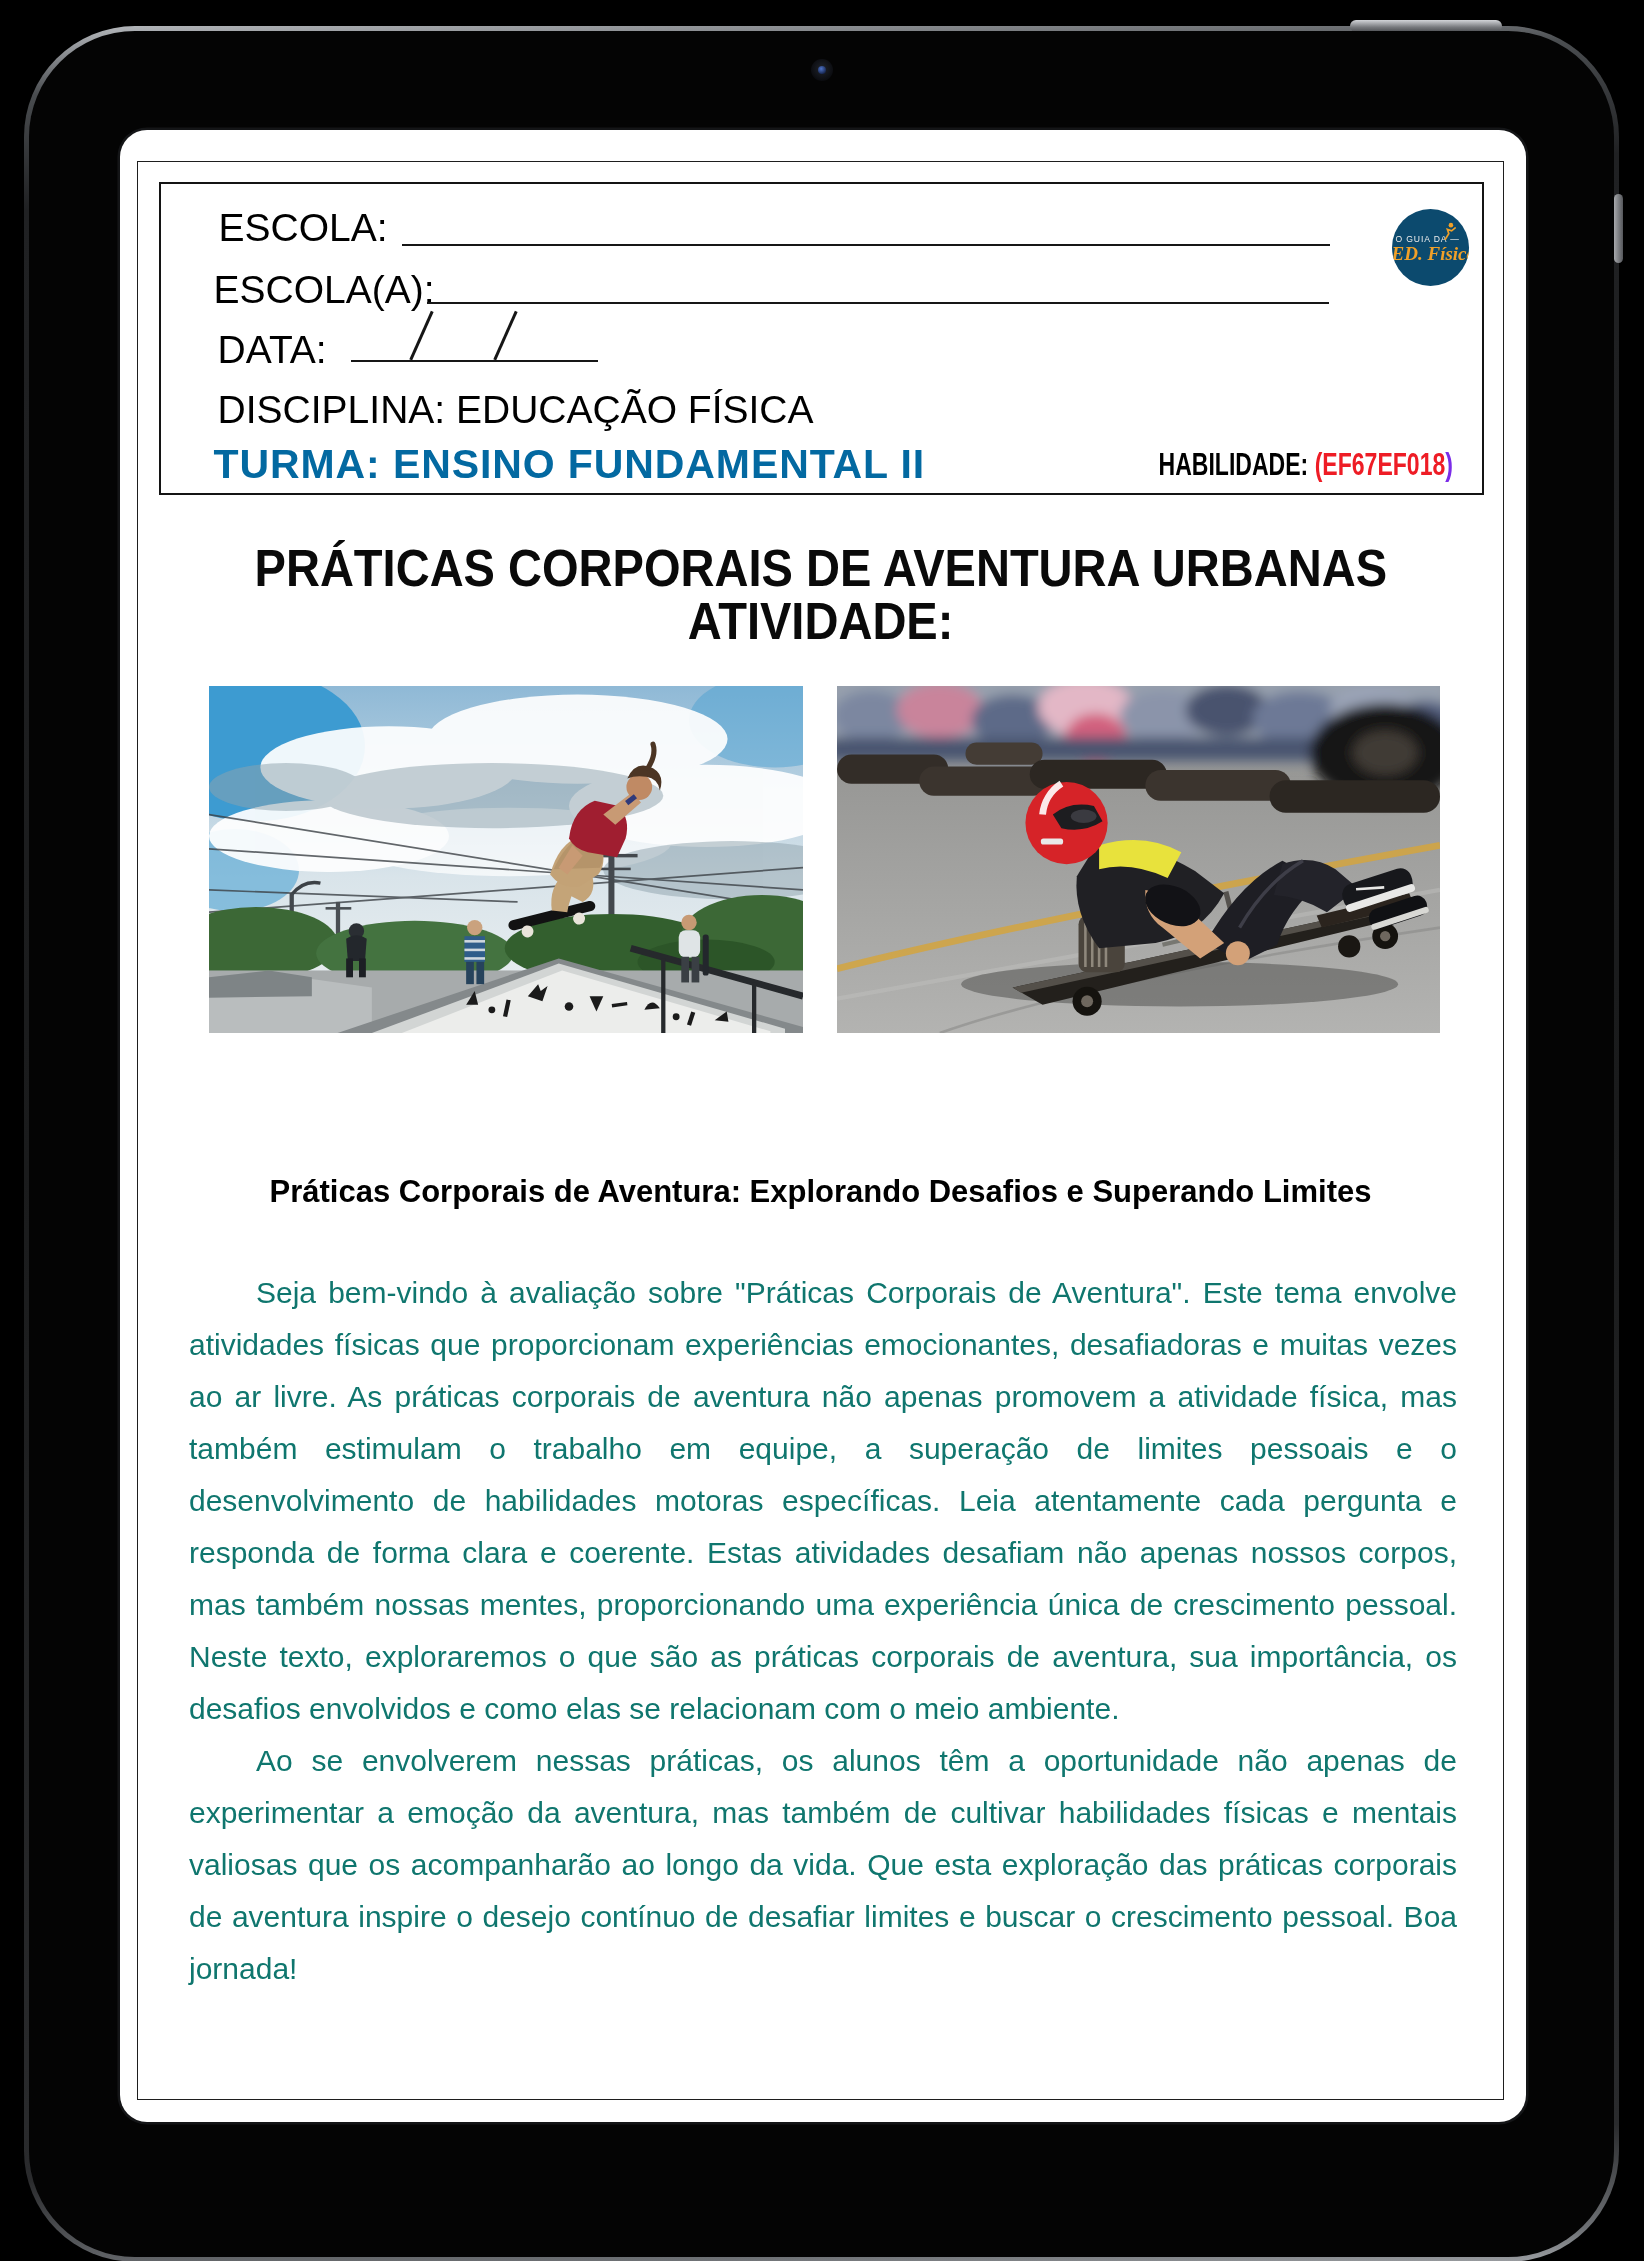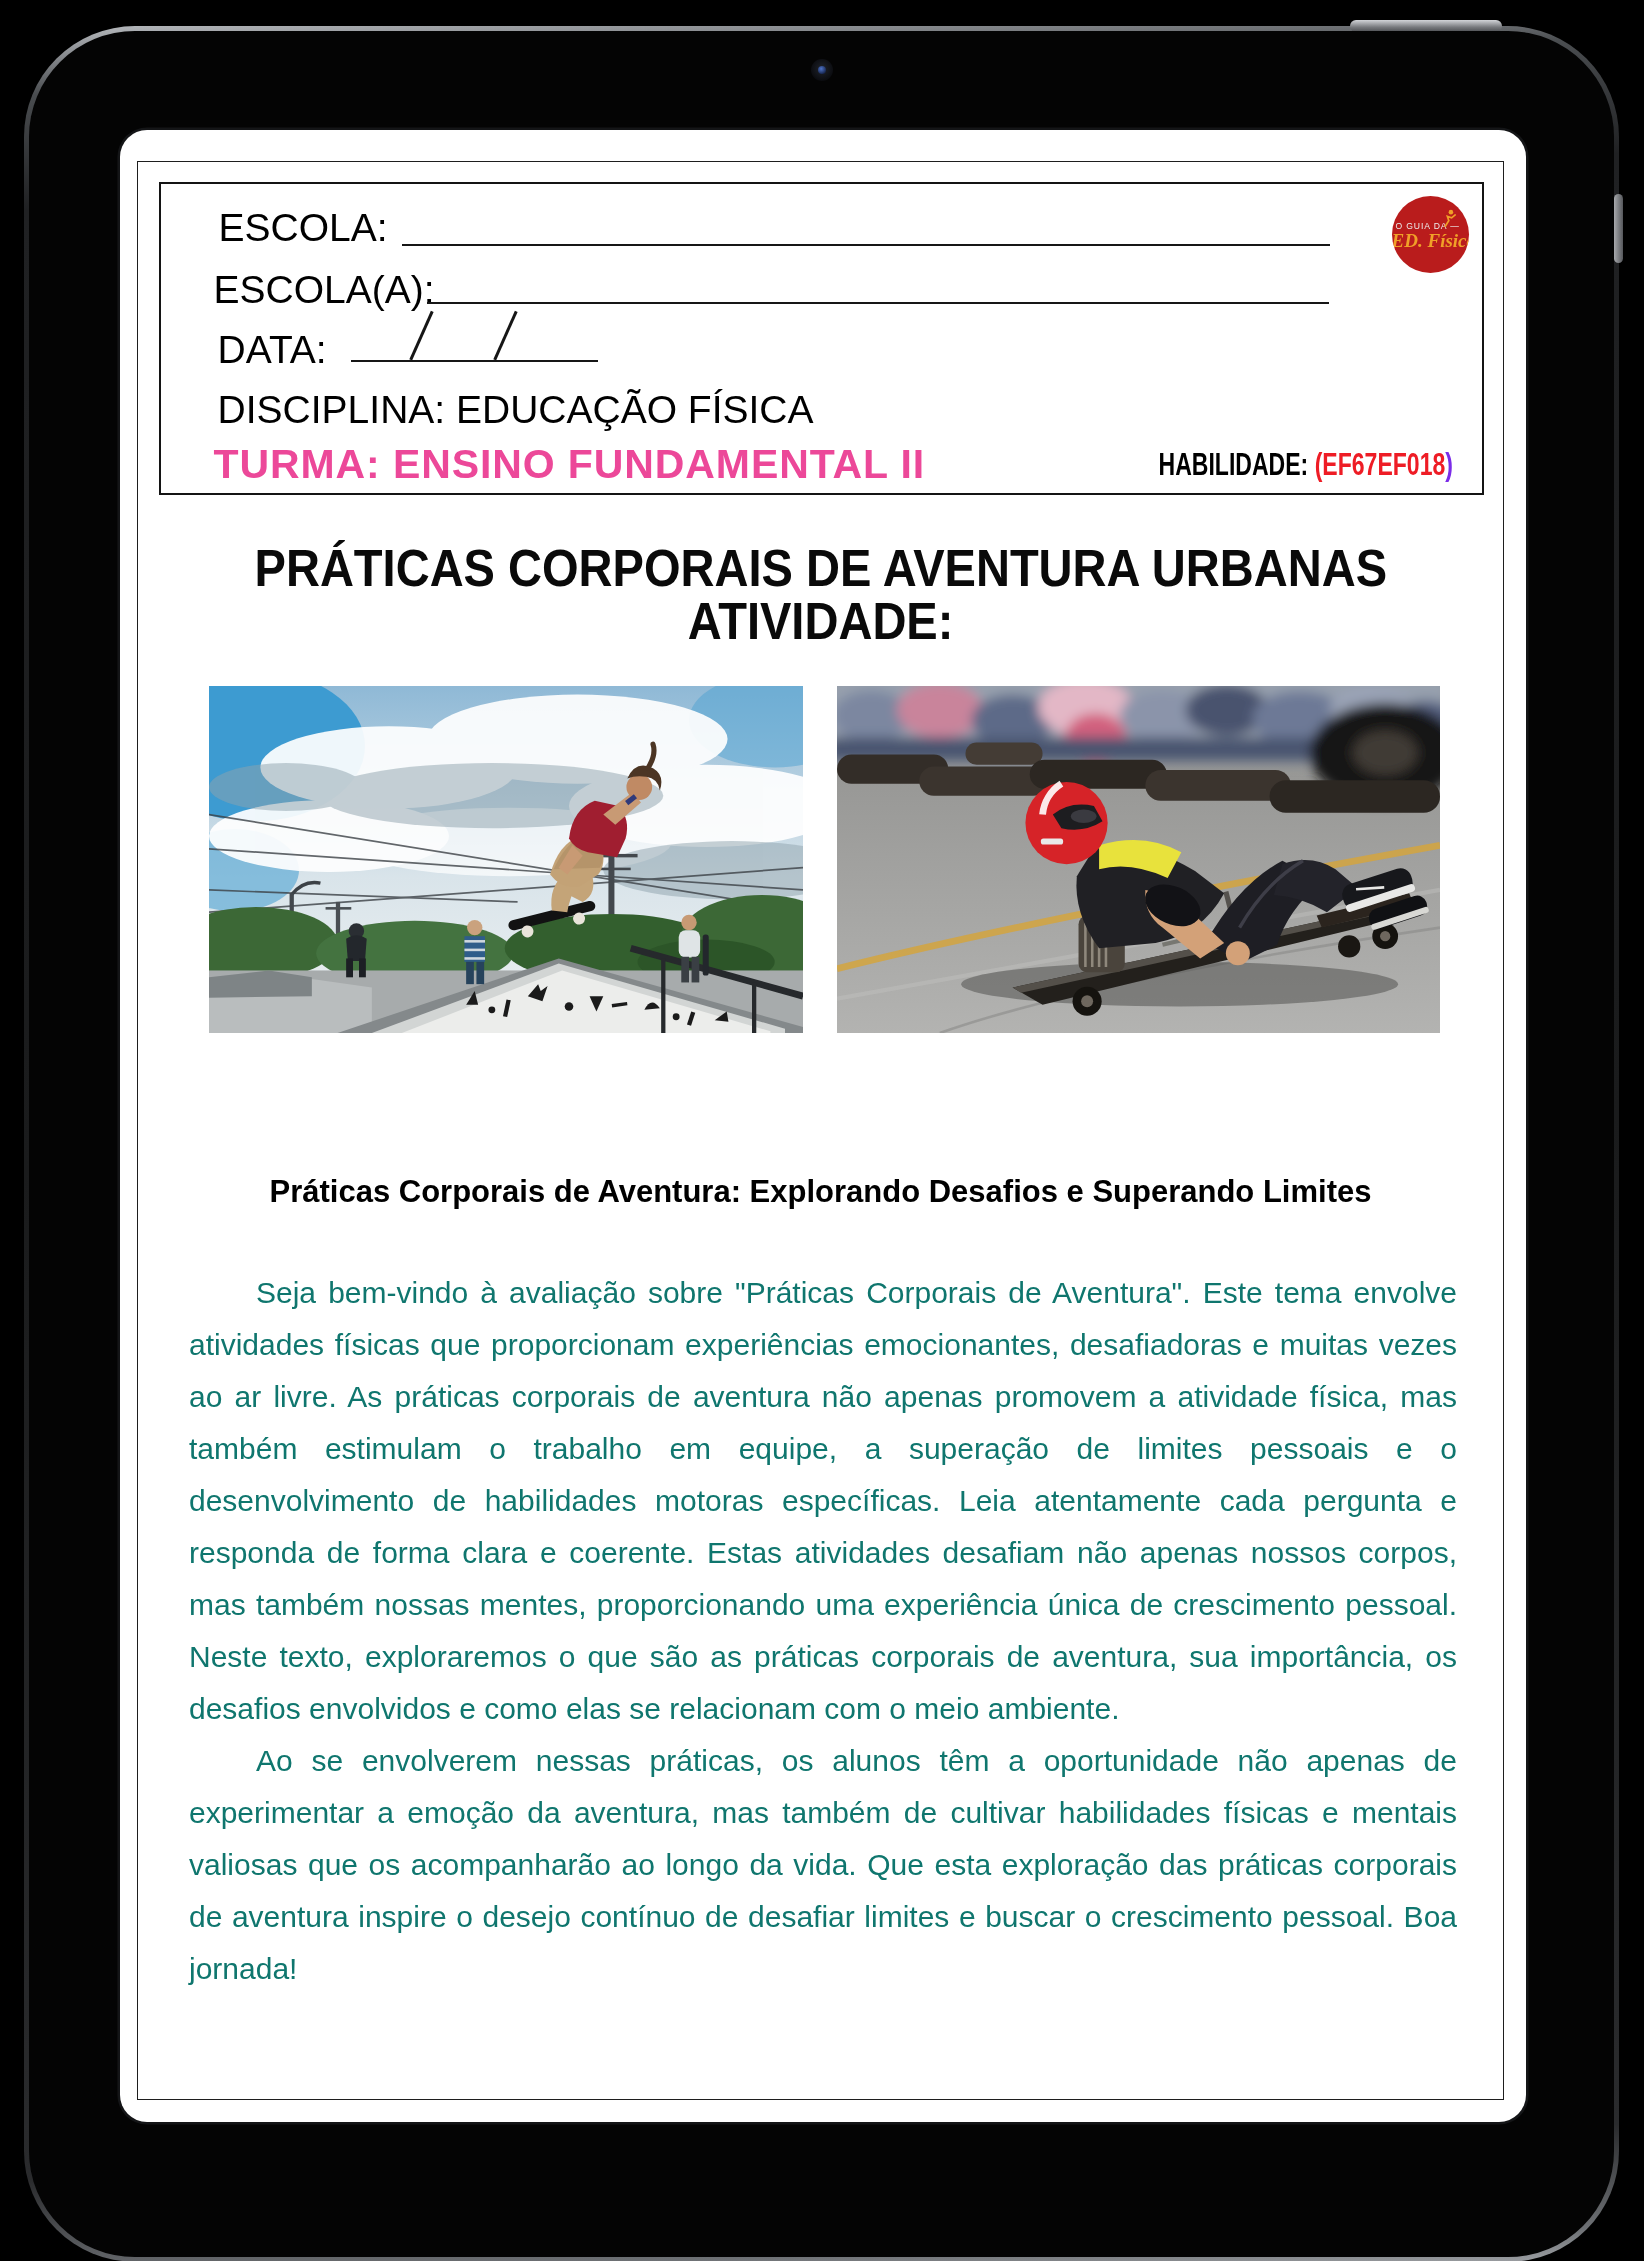--- a/index.html
+++ b/index.html
@@ -30,21 +30,21 @@
   .fill-line{position:absolute;height:2.6px;background:#161616;}
   .line-escola{left:241px;top:60px;width:928px;}
   .line-aluno{left:266px;top:118px;width:902px;}
   .line-data{left:190px;top:176px;width:247px;}
   .slash{position:absolute;width:2.6px;height:53px;background:#161616;transform:rotate(24deg);}
   .slash1{left:259px;top:125px;}
   .slash2{left:343px;top:125px;}
   .turma{position:absolute;left:53px;top:257px;font-size:41px;font-weight:bold;letter-spacing:0.9px;white-space:nowrap;}
   .hab{position:absolute;right:29px;top:262px;font-size:32px;font-weight:bold;white-space:nowrap;
        transform:scaleX(.72);transform-origin:100% 50%;}
-  .logo{position:absolute;left:1231px;top:12px;width:77px;height:77px;border-radius:50%;background:#b91c1c;overflow:hidden;}
+  .logo{position:absolute;left:1231px;top:25px;width:77px;height:77px;border-radius:50%;background:#0c4a6e;overflow:hidden;}
   .logo-top{position:absolute;left:0;right:5.1px;top:25px;text-align:center;color:#ececec;font-size:8.6px;letter-spacing:0.9px;white-space:nowrap;}
   .logo-script{position:absolute;left:0;right:0;top:34px;text-align:center;font-family:"Liberation Serif",serif;
                font-style:italic;font-weight:bold;font-size:19px;white-space:nowrap;}
   .logo-fig{position:absolute;right:10.3px;top:13.7px;width:17px;height:19px;}
   
   .title{position:absolute;left:0;right:0;top:380px;text-align:center;font-weight:bold;color:#0a0a0a;}
   .title .tline{font-size:48px;line-height:53px;}
   .title .tcond{display:inline-block;transform:scale(.98,1.08);letter-spacing:0;}
   
   .photo{position:absolute;top:524px;height:347px;overflow:hidden;}
@@ -80,21 +80,21 @@
         <span class="hlabel lbl-aluno">ESCOLA(A):</span>
         <div class="fill-line line-aluno"></div>
 
         <span class="hlabel lbl-data">DATA:</span>
         <div class="fill-line line-data"></div>
         <div class="slash slash1"></div>
         <div class="slash slash2"></div>
 
         <span class="hlabel lbl-disc">DISCIPLINA: EDUCAÇÃO FÍSICA</span>
 
-        <span class="turma" style="color:#ec4899;">TURMA: ENSINO FUNDAMENTAL II</span>
+        <span class="turma" style="color:#0369a1;">TURMA: ENSINO FUNDAMENTAL II</span>
 
         <span class="hab"><span>HABILIDADE: </span><span style="color:#ee1c25;">(EF67EF018</span><span style="color:#7b2ce8;">)</span></span>
 
         <div class="logo">
           <div class="logo-top">O GUIA DA —</div>
           <div class="logo-script" style="color:#f0a028;">ED. Física</div>
           <svg class="logo-fig" viewBox="0 0 24 26">
             <circle cx="14" cy="4" r="3.2" fill="#f0a028"></circle>
             <path d="M6,24 l5,-8 l-2,-6 l6,2 l5,-4" stroke="#f0a028" stroke-width="2.4" fill="none" stroke-linecap="round"></path>
           </svg>

